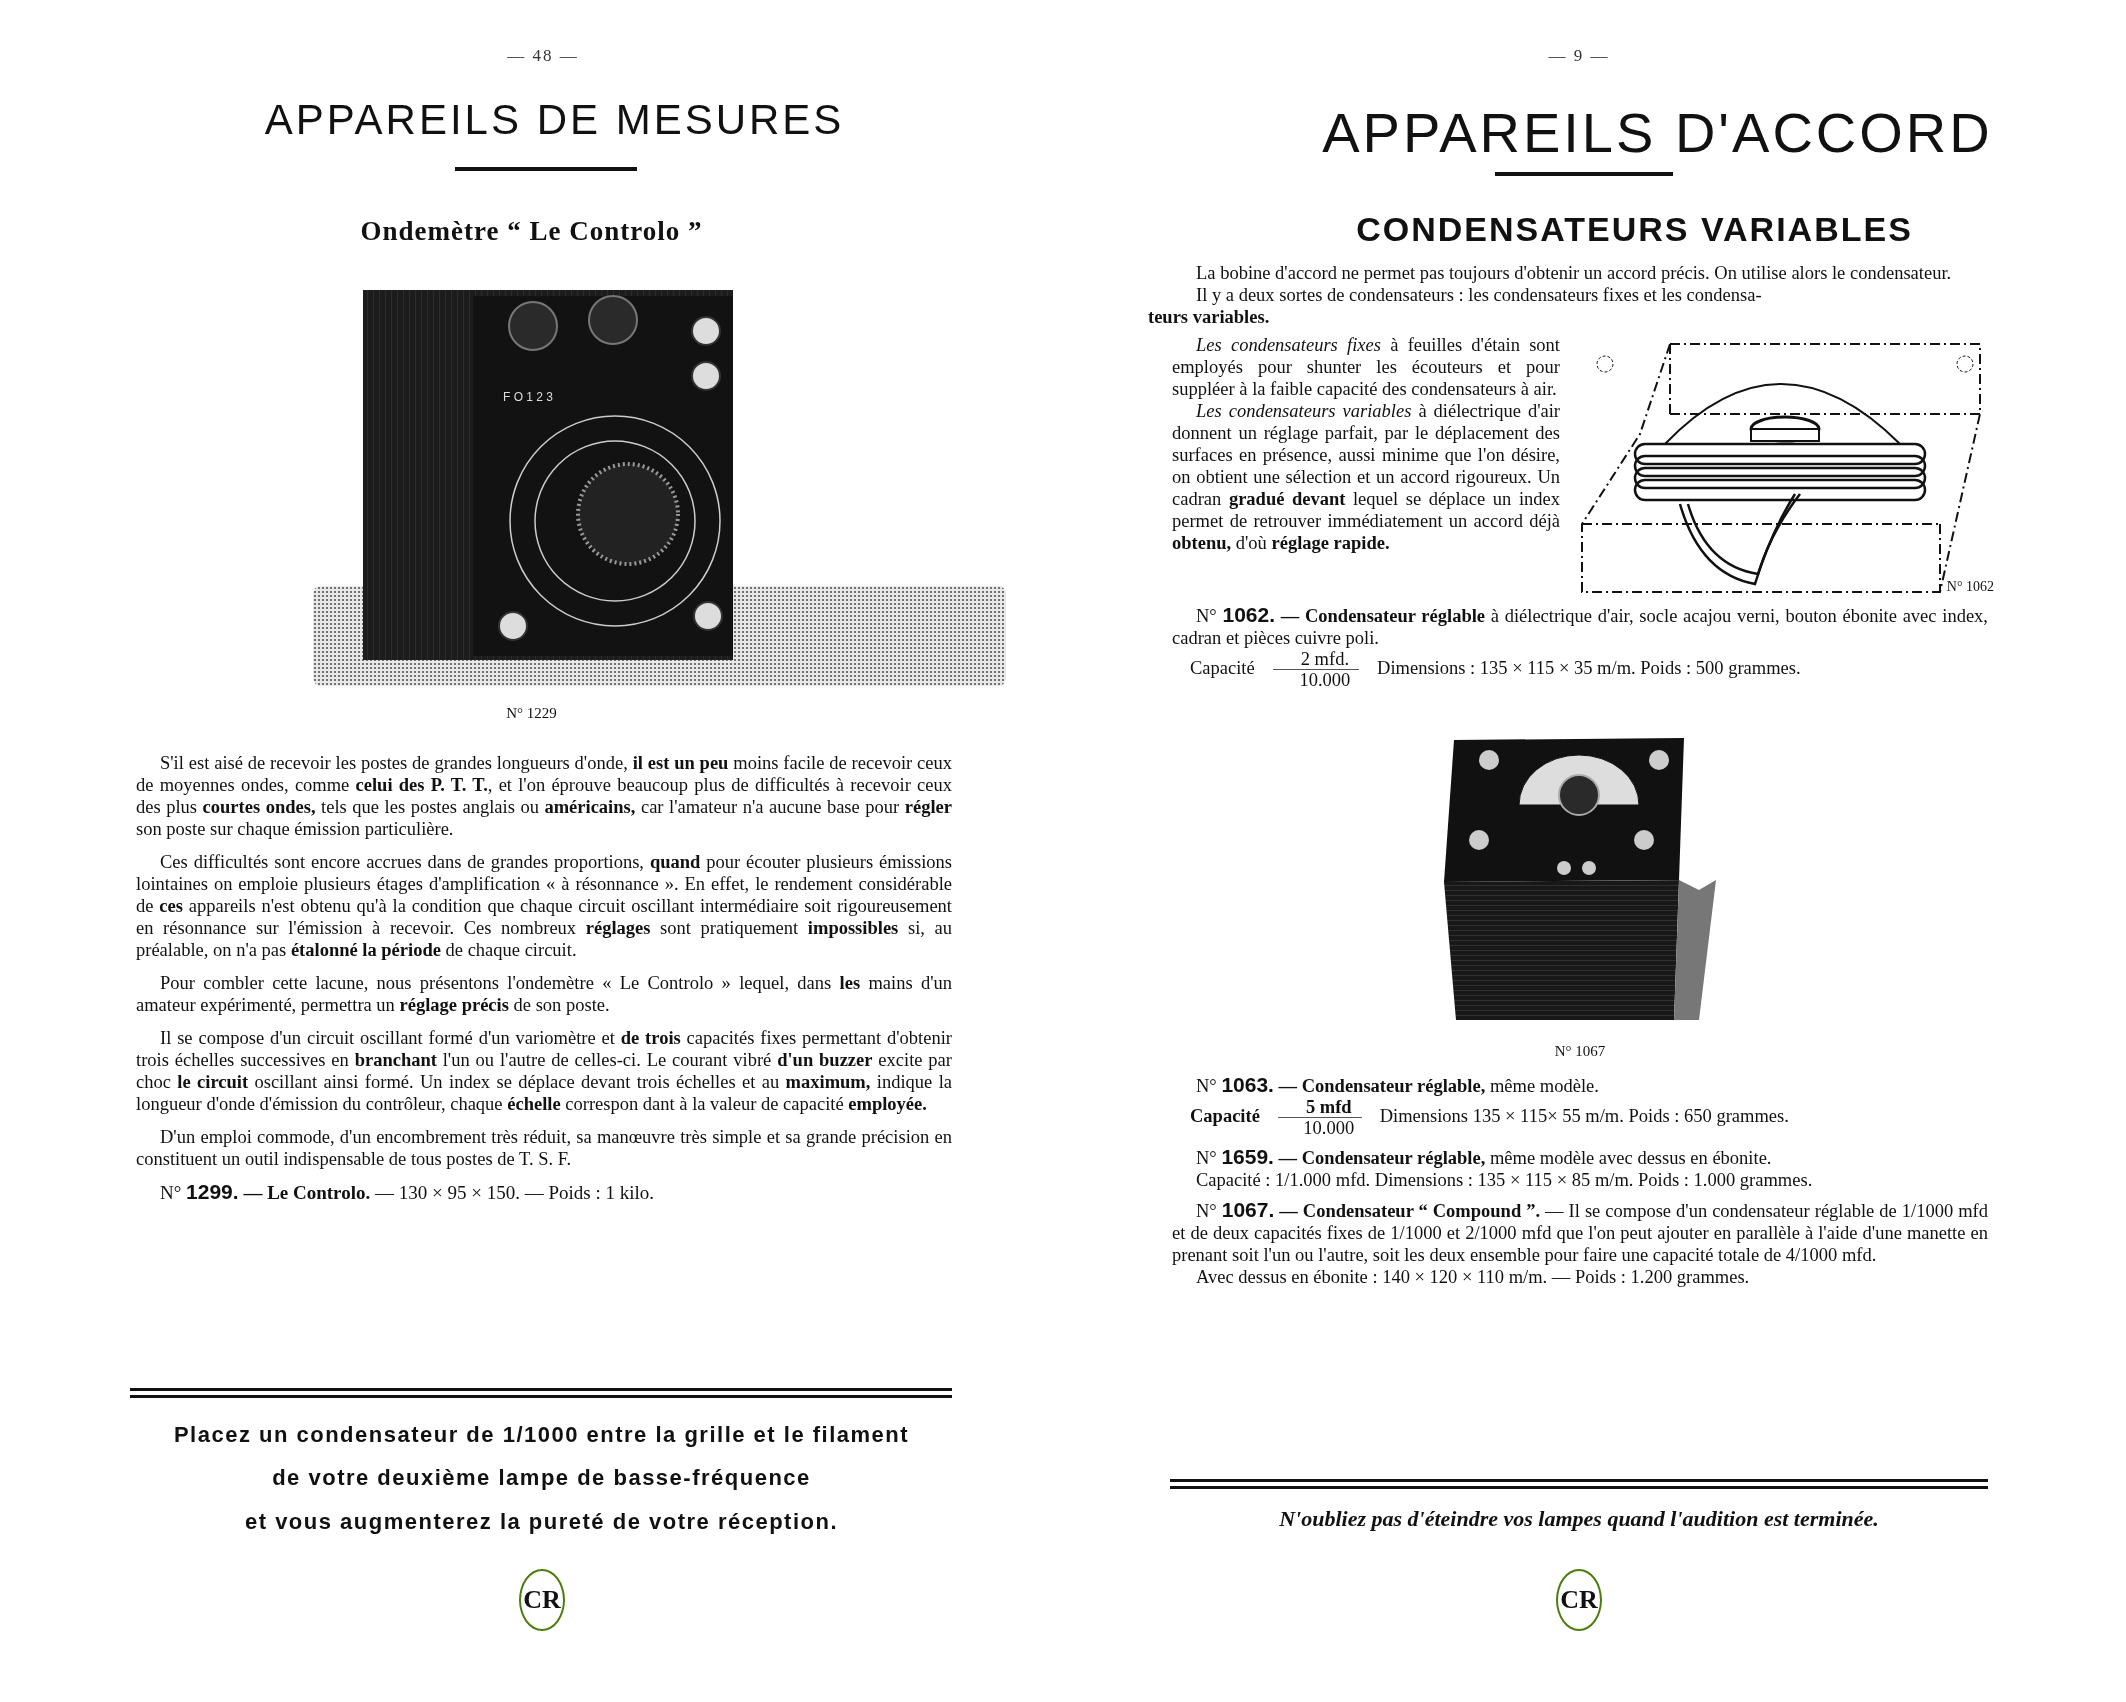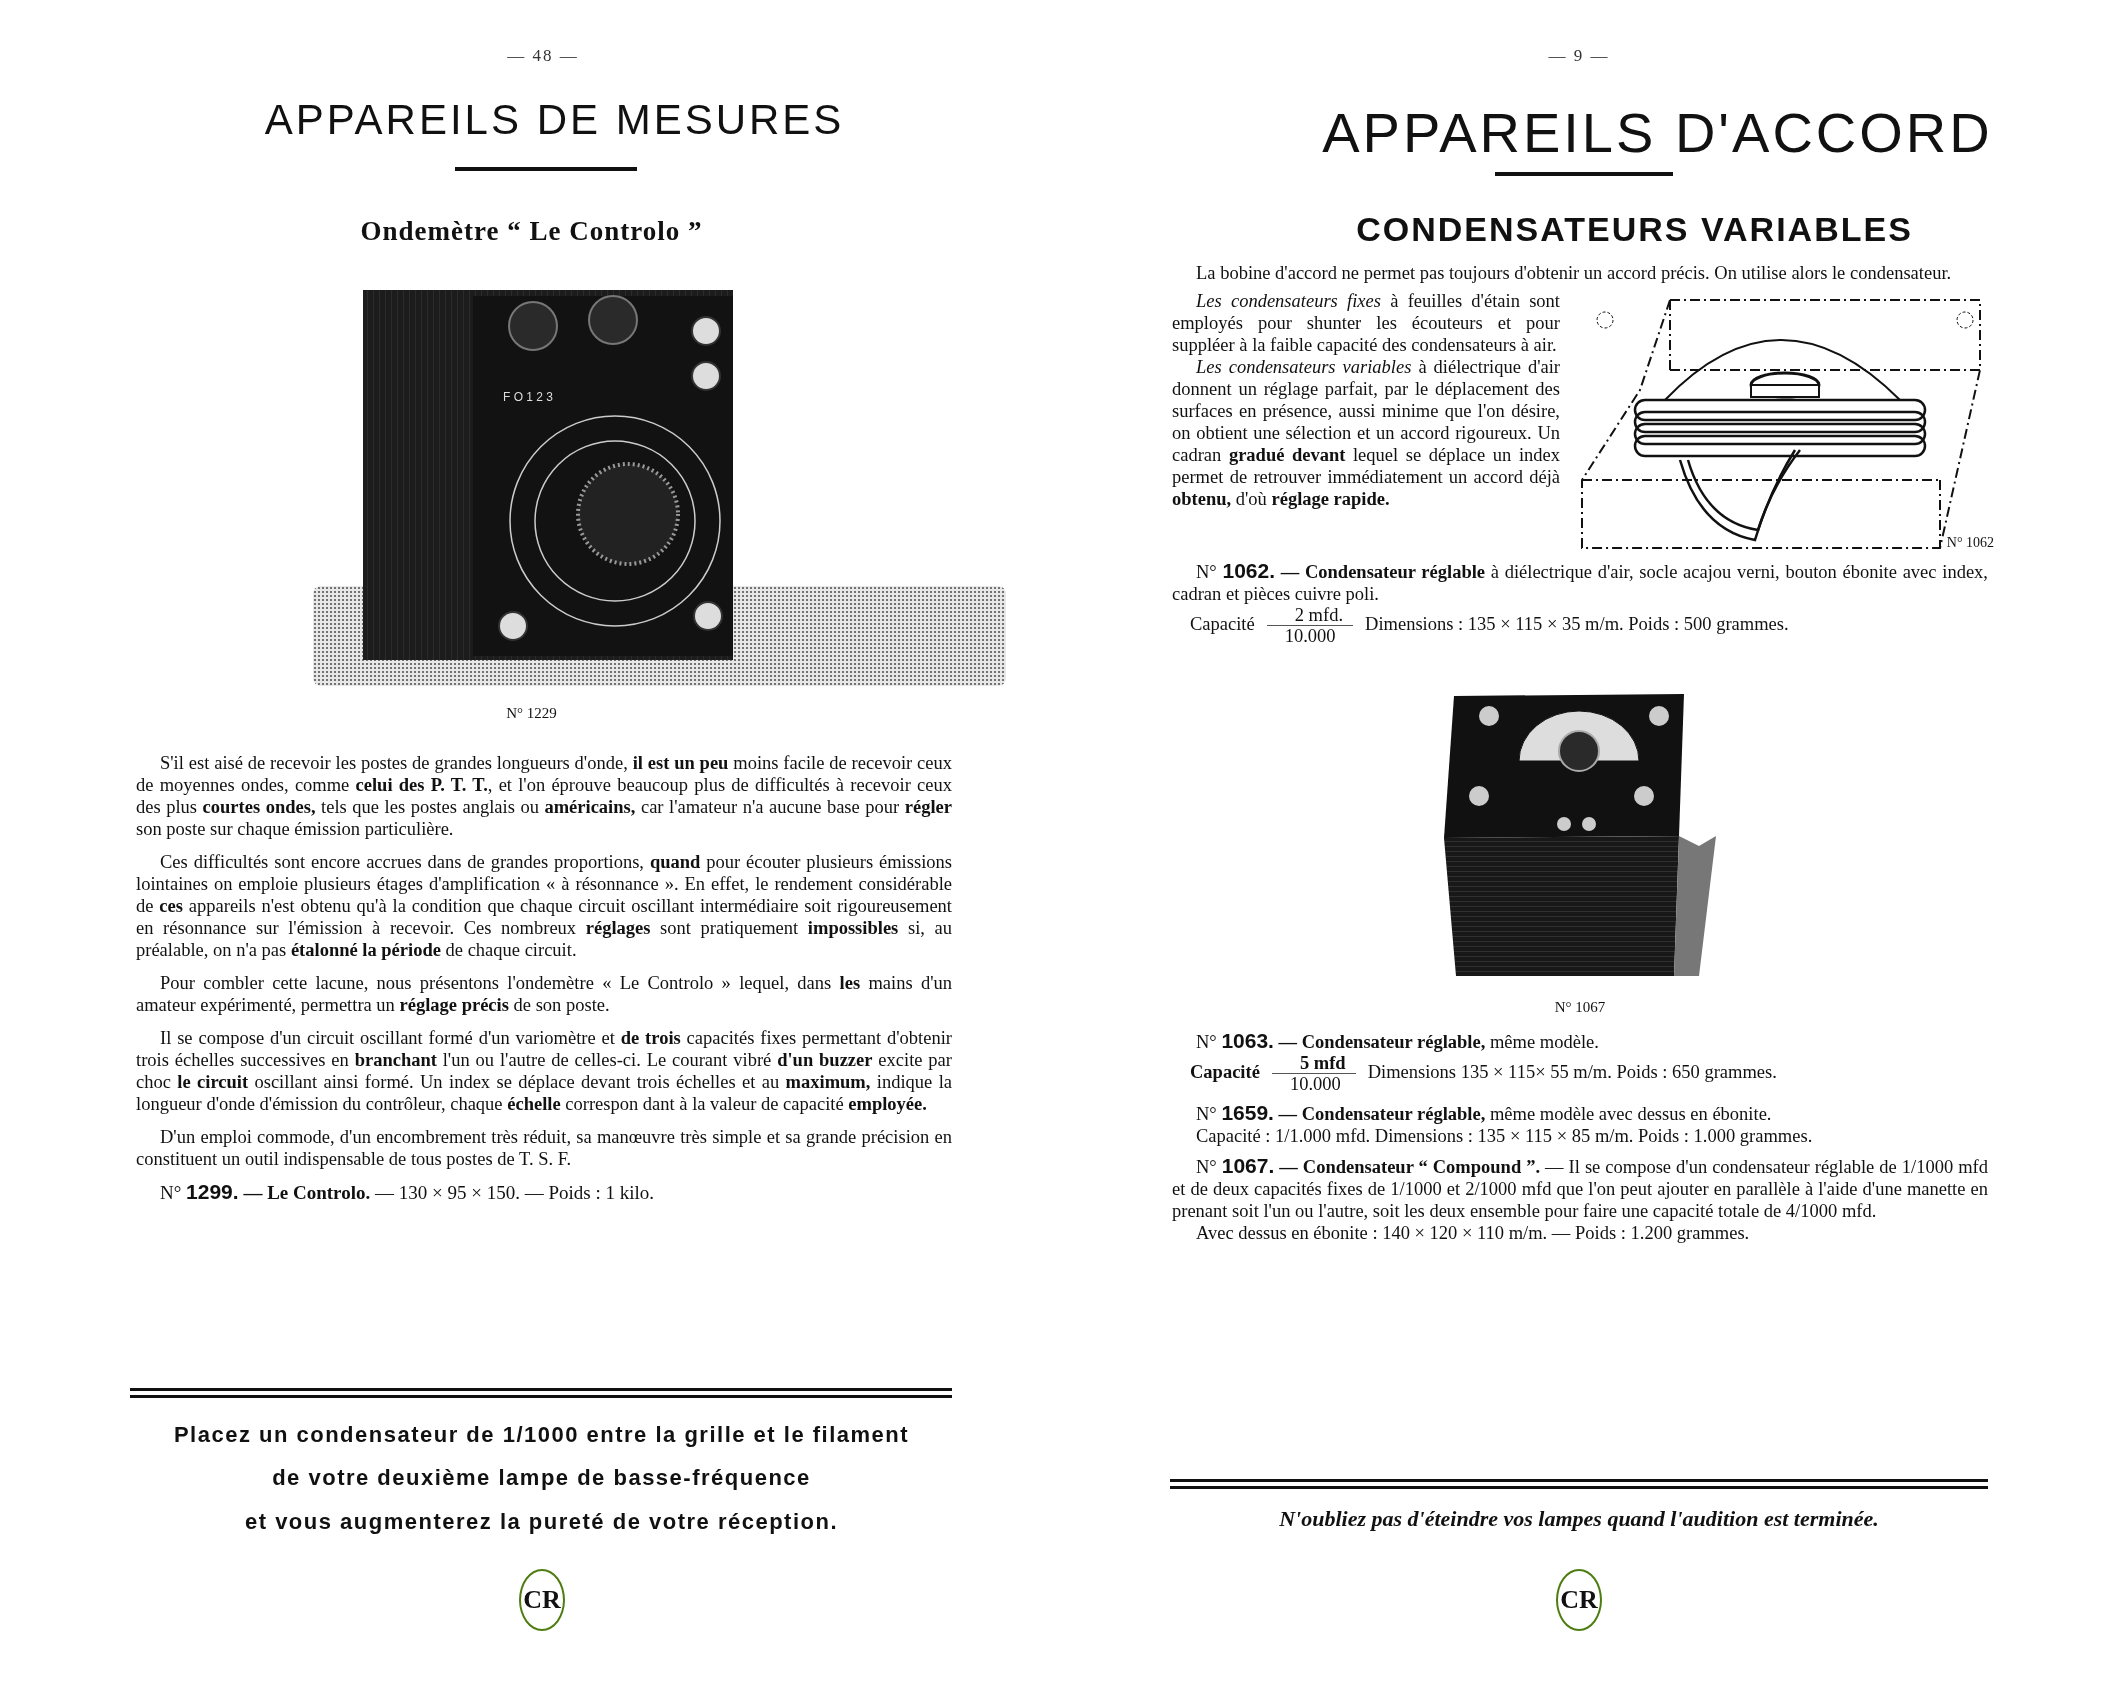--- a/index.html
+++ b/index.html
@@ -15,21 +15,21 @@
   .subtitle-sans { font-family: "Liberation Sans", sans-serif; font-weight: bold; font-size: 34px; text-align: center; letter-spacing: 2px; white-space: nowrap; }
   .body { font-size: 18.5px; line-height: 22px; text-align: justify; }
   .body p { margin: 0 0 11px 0; text-indent: 24px; }
   .body p.tight { margin: 0; }
   b { font-weight: bold; }
   .caption { font-size: 15px; text-align: center; }
   .spec-no { font-family: "Liberation Sans", sans-serif; font-weight: bold; font-size: 21px; }
   .dbl-rule { border-top: 3px solid #111; border-bottom: 3px solid #111; height: 4px; }
   .tagline { font-family: "Liberation Sans", sans-serif; font-weight: bold; font-size: 22px; text-align: center; letter-spacing: 1.5px; white-space: nowrap; }
   .tagline-it { font-family: "Liberation Serif", serif; font-weight: bold; font-style: italic; font-size: 22px; text-align: center; white-space: nowrap; }
-  .frac { display: inline-block; vertical-align: middle; margin: 0 12px; line-height: 20px; }
+  .frac { display: inline-block; vertical-align: middle; text-align: center; margin: 0 18px; line-height: 20px; }
   .frac .num { display: block; border-bottom: 1px solid #555; padding: 0 10px; }
   .frac .den { display: block; }
   .logo { width: 46px; height: 62px; border: 2px solid #4d7c0f; border-radius: 50%; display: flex; align-items: center; justify-content: center; font-family: "Liberation Serif", serif; font-weight: bold; font-size: 26px; box-sizing: border-box; }
   .float-right { float: right; }
 </style>
 </head>
 <body>
 
 <div id="left-page" class="page">
   <div class="abs pagenum" style="left:443px; top:46px;">— 48 —</div>
@@ -84,20 +84,21 @@
 </div>
 
 <div id="right-page" class="page">
   <div class="abs pagenum" style="left:416px; top:46px;">— 9 —</div>
   <div class="abs title" style="left:80px; width:983px; top:100px; font-size:56px;">APPAREILS D'ACCORD</div>
   <div class="abs rule" style="left:432px; width:178px; top:172px;"></div>
   <div class="abs subtitle-sans" style="left:80px; width:983px; top:210px;">CONDENSATEURS VARIABLES</div>
 
   <div class="abs body" style="left:109px; width:816px; top:262px;">
     <p class="tight">La bobine d'accord ne permet pas toujours d'obtenir un accord précis. On utilise alors le condensateur.</p>
+    <p class="tight"><span>Il y a deux sortes de condensateurs : les condensateurs fixes et les condensa-</span><br><b style="margin-left:-24px;">teurs variables.</b></p>
 
     <div class="float-right" style="width:408px; height:270px; margin-top:6px; margin-left:20px; position:relative;">
       <svg width="408" height="270" viewBox="0 0 408 270">
         <g fill="none" stroke="#111" stroke-width="2" stroke-dasharray="10 4 2 4">
           <polyline points="90,10 400,10 400,80"></polyline>
           <polyline points="90,10 60,100 2,190 2,258 360,258 400,80"></polyline>
           <line x1="2" y1="190" x2="360" y2="190"></line>
           <line x1="90" y1="80" x2="400" y2="80"></line>
           <line x1="90" y1="10" x2="90" y2="80"></line>
           <line x1="360" y1="190" x2="360" y2="258"></line>

